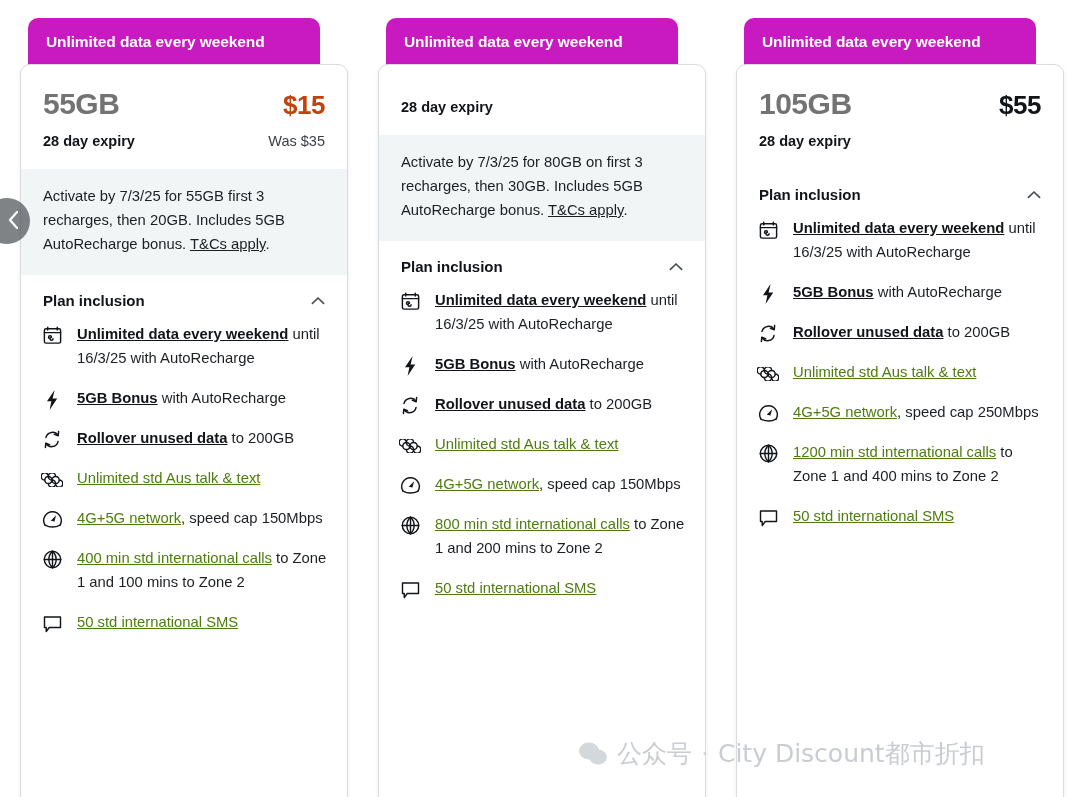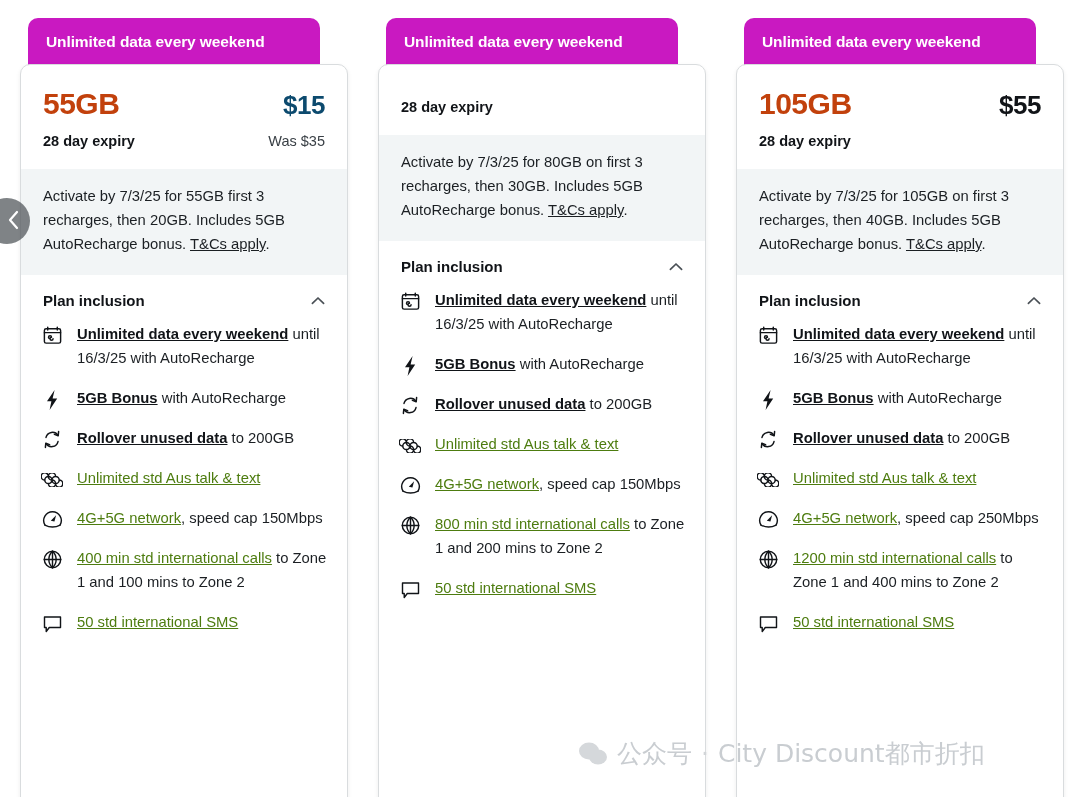--- a/index.html
+++ b/index.html
@@ -81,29 +81,29 @@
     padding: 22px 22px 20px 22px;
   }
   .price-row {
     display: flex;
     align-items: baseline;
     justify-content: space-between;
   }
   .data-amount {
     font-size: 30px;
     font-weight: bold;
-    color: #c2410c;
+    color: #737373;
     letter-spacing: -0.5px;
   }
   .price-amount {
     font-size: 26px;
     font-weight: bold;
     letter-spacing: -0.5px;
   }
-  .price-amount.discounted { color: #0c4a6e; }
+  .price-amount.discounted { color: #c2410c; }
   .price-amount.regular    { color: #111418; }
 
   .expiry-row {
     display: flex;
     align-items: baseline;
     justify-content: space-between;
     margin-top: 12px;
   }
   .expiry-text {
     font-size: 14.5px;
@@ -437,21 +437,20 @@
         <div class="card-body">
           <div class="price-head">
             <div class="price-row">
               <div class="data-amount">105GB</div>
               <div class="price-amount regular">$55</div>
             </div>
             <div class="expiry-row">
               <div class="expiry-text">28 day expiry</div>
             </div>
           </div>
-          <div class="activation"><span>Activate by 7/3/25 for 105GB on first 3 recharges, then 40GB. Includes 5GB AutoRecharge bonus. </span><a href="#">T&amp;Cs apply</a><span>.</span></div>
           <div class="inclusion-head">
             <span class="inclusion-title">Plan inclusion</span>
             <span>
               <svg class="chev" viewBox="0 0 14 9">
                 <path d="M1.4 7.4 L7 2 L12.6 7.4"></path>
               </svg>
             </span>
           </div>
           <div class="feature-list">
             <div class="feature-item">

